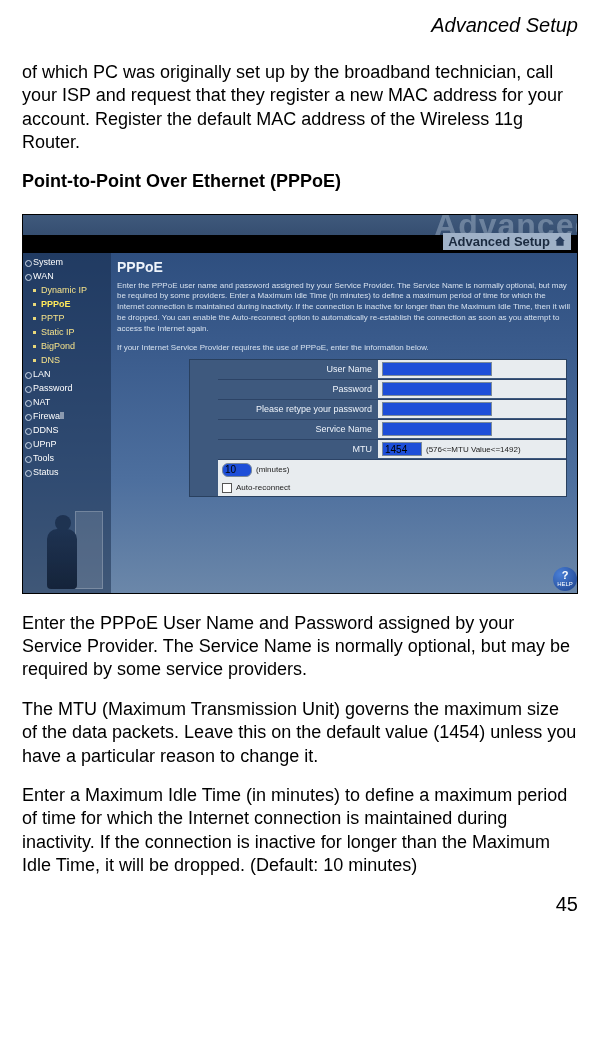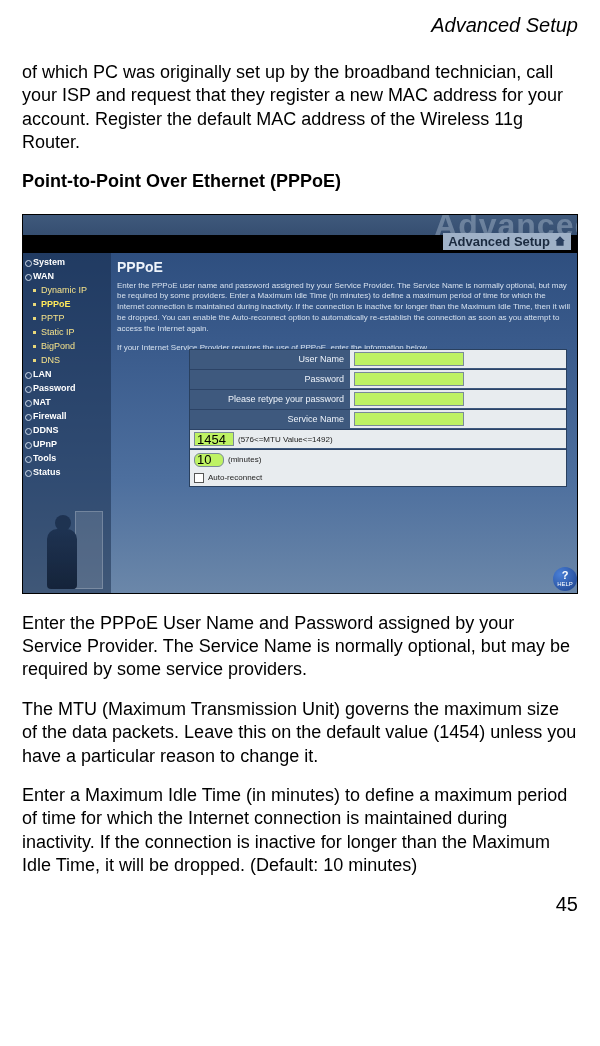--- a/index.html
+++ b/index.html
@@ -99,21 +99,21 @@
     padding-top: 2px;
   }
   .nav-item {
     font-size: 9px;
     color: #e8eef6;
     padding: 2px 4px 2px 10px;
     position: relative;
     white-space: nowrap;
   }
   .nav-top {
-    font-weight: bold;
+    font-weight: normal;
     color: #fff;
     padding-left: 10px;
   }
   .nav-top::before {
     content: "";
     position: absolute;
     left: 2px; top: 5px;
     width: 5px; height: 5px;
     border: 1px solid #cdd9e8;
     border-radius: 50%;
@@ -150,25 +150,26 @@
   }
   .main-desc {
     font-size: 8px;
     line-height: 1.35;
     color: #d5e0ee;
     margin-bottom: 8px;
   }
 
   .form-box {
     position: absolute;
-    top: 90px;
+    top: 100px;
     left: 72px;
     width: 378px;
     background: #3e597e;
     border: 1px solid #29405f;
+    padding-left: 28px;
   }
   .form-row {
     display: flex;
     align-items: center;
     border-bottom: 1px solid #2c4366;
     min-height: 20px;
   }
   .form-row:last-child { border-bottom: none; }
   .form-label {
     width: 160px;
@@ -181,22 +182,22 @@
     flex: 1;
     background: #e8ecef;
     padding: 2px 4px;
     display: flex;
     align-items: center;
     gap: 4px;
   }
   .form-input {
     height: 14px;
     border: 1px solid #7a8a9a;
-    background: #bef264;
-    font-size: 13px;
+    background: #1d4ed8;
+    font-size: 10px;
     padding: 0 2px;
   }
   .hint {
     font-size: 8px;
     color: #222;
   }
   .checkbox-row {
     display: flex;
     align-items: center;
     gap: 4px;
@@ -322,20 +323,21 @@
               <input class="form-input" type="password" style="width: 110px;">
             </div>
         </div>
         <div class="form-row">
           <div class="form-label">Service Name</div>
           <div class="form-input-cell">
               <input class="form-input" style="width: 110px;">
             </div>
         </div>
         <div class="form-row">
+          <div class="form-label">MTU</div>
           <div class="form-input-cell">
             <input class="form-input" style="width: 40px;" value="1454">
             <span class="hint">(576&lt;=MTU Value&lt;=1492)</span>
           </div>
         </div>
         <div class="form-row">
           <div class="form-input-cell" style="flex-direction:column;align-items:flex-start;padding:3px 4px;">
             <div style="display:flex;align-items:center;gap:4px;">
               <input class="form-input" style="width: 30px; border-radius: 6px;" value="10">
               <span class="hint">(minutes)</span>

